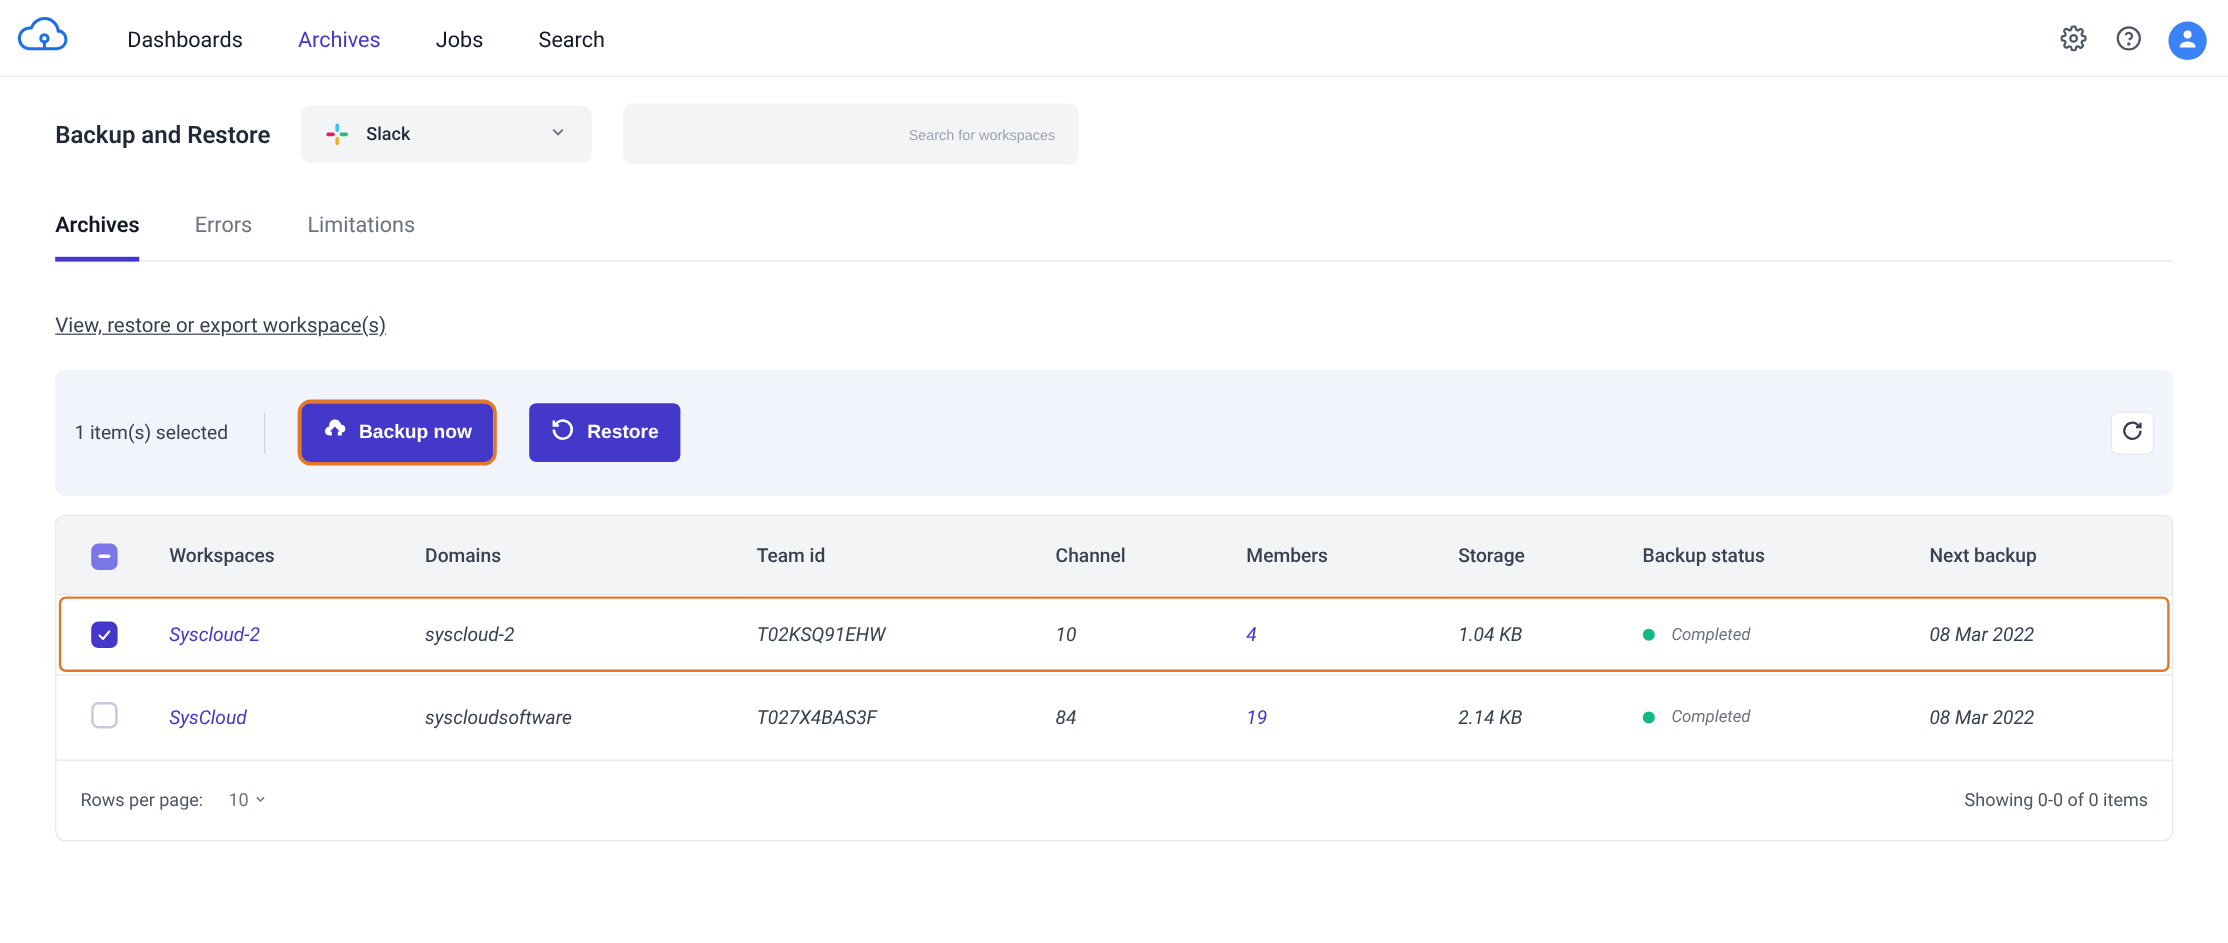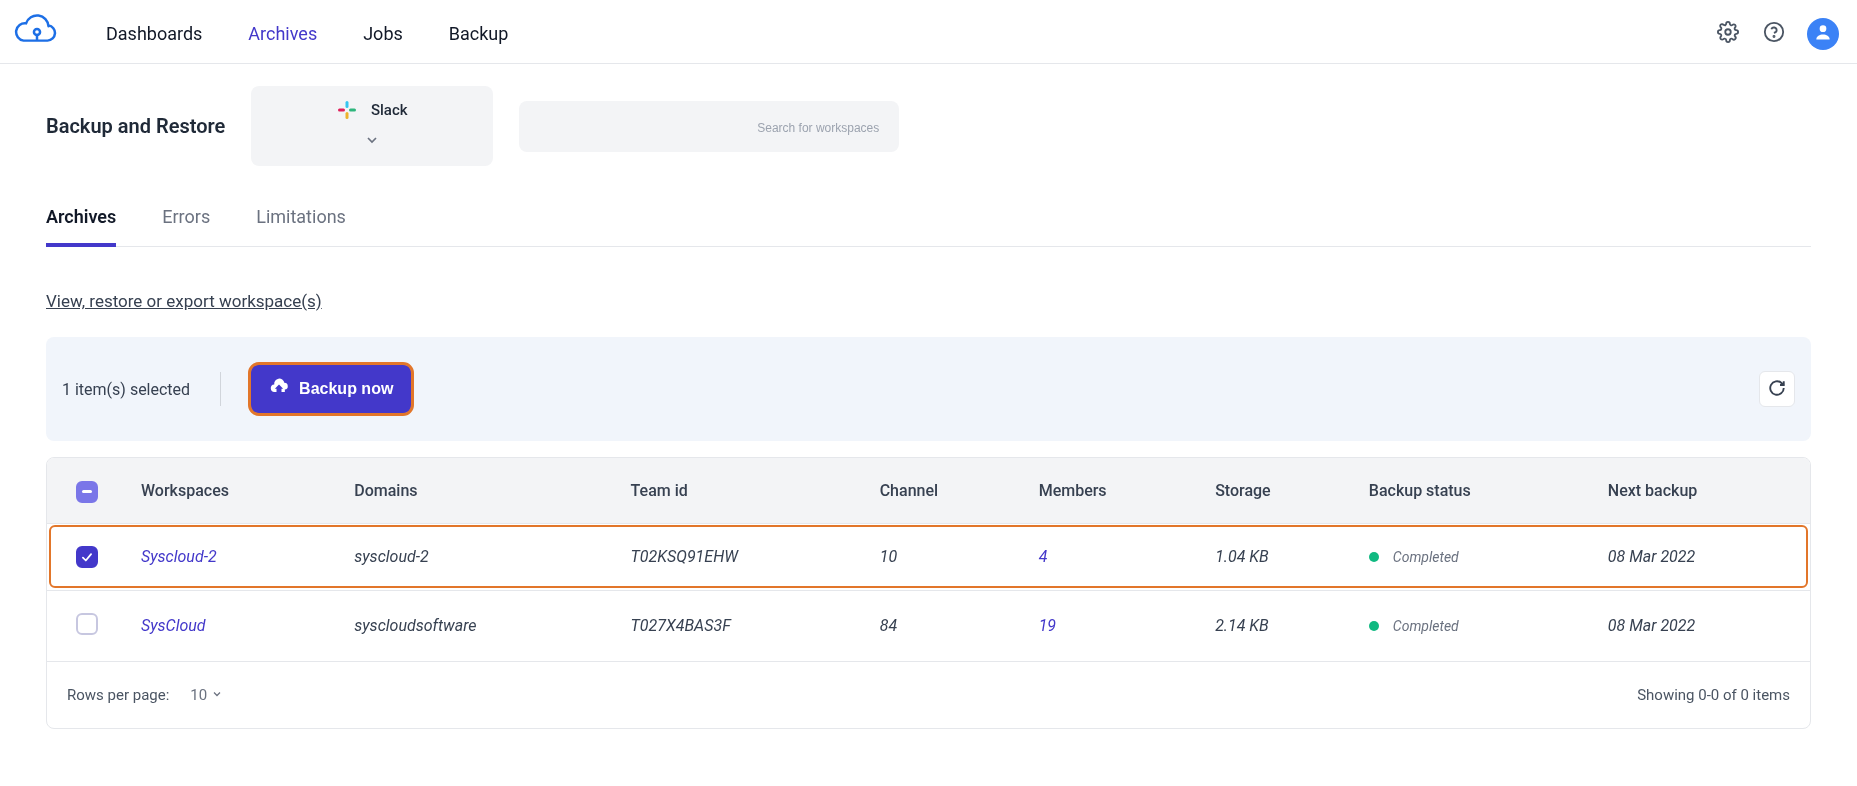--- a/index.html
+++ b/index.html
@@ -36,21 +36,20 @@
   .page {
     padding: 22px 46px 40px 46px;
   }
   .page-head { display: flex; align-items: center; gap: 26px; }
   .page-title { font-size: 20px; font-weight: 600; }
   .service-select {
     display: flex; align-items: center; gap: 12px;
     background: #f3f4f6; border-radius: 8px;
     padding: 14px 20px; width: 242px; cursor: pointer;
     justify-content: space-between;
-    flex-direction: column;
   }
   .service-select-left { display: flex; align-items: center; gap: 14px; font-weight: 500; }
   .slack-logo { width: 20px; height: 20px; }
   .chevron { color: #6b7280; }
   .search-box {
     background: #f3f4f6; border-radius: 8px; padding: 16px 20px;
     width: 380px; font-size: 16px;
   }
   .search-box input {
     border: none; background: transparent; outline: none; width: 100%;
@@ -145,21 +144,21 @@
       <svg viewBox="0 0 48 36">
           <path d="M36 12a12 12 0 0 0-23.4-3A9 9 0 0 0 10 27h25a8 8 0 0 0 1-15.9Z" fill="none" stroke="#1d6fe6" stroke-width="2.6" stroke-linejoin="round"></path>
           <circle cx="24" cy="18" r="3.2" fill="none" stroke="#1d6fe6" stroke-width="2.6"></circle>
           <path d="M24 21v5" stroke="#1d6fe6" stroke-width="2.6" stroke-linecap="round"></path>
         </svg>
     </span>
     <div class="nav-links">
       <span class="nav-link">Dashboards</span>
       <span class="nav-link active">Archives</span>
       <span class="nav-link">Jobs</span>
-      <span class="nav-link">Backup</span>
+      <span class="nav-link">Search</span>
     </div>
   </div>
   <div class="topnav-right">
     <button class="icon-btn">
       <span>
         <svg viewBox="0 0 24 24" fill="none" stroke="currentColor" stroke-width="2">
             <circle cx="12" cy="12" r="3"></circle>
             <path d="M19.4 15a1.7 1.7 0 0 0 .34 1.87l.06.06a2 2 0 1 1-2.83 2.83l-.06-.06a1.7 1.7 0 0 0-1.87-.34 1.7 1.7 0 0 0-1 1.51V21a2 2 0 1 1-4 0v-.09a1.7 1.7 0 0 0-1.11-1.55 1.7 1.7 0 0 0-1.87.34l-.06.06a2 2 0 1 1-2.83-2.83l.06-.06a1.7 1.7 0 0 0 .34-1.87 1.7 1.7 0 0 0-1.51-1H3a2 2 0 1 1 0-4h.09a1.7 1.7 0 0 0 1.55-1.11 1.7 1.7 0 0 0-.34-1.87l-.06-.06A2 2 0 1 1 7.07 4.2l.6.06a1.7 1.7 0 0 0 1.87.34H9a1.7 1.7 0 0 0 1-1.51V3a2 2 0 1 1 4 0v.09a1.7 1.7 0 0 0 1 1.51 1.7 1.7 0 0 0 1.87-.34l.06-.06a2 2 0 1 1 2.83 2.83l-.06.06a1.7 1.7 0 0 0-.34 1.87V9a1.7 1.7 0 0 0 1.51 1H21a2 2 0 1 1 0 4h-.09a1.7 1.7 0 0 0-1.51 1Z"></path>
           </svg>
       </span>
@@ -228,20 +227,29 @@
       <span class="btn-highlight">
         <button class="btn">
           <span>
             <svg viewBox="0 0 24 24" fill="currentColor">
                 <path d="M19 15a4 4 0 0 0-.6-7.97A6 6 0 0 0 6.3 9 4.5 4.5 0 0 0 7 18h2v-4H7l5-5 5 5h-2v4h4Z"></path>
               </svg>
           </span>
           <span>Backup now</span>
         </button>
       </span>
+      <button class="btn">
+        <span>
+          <svg viewBox="0 0 24 24" fill="none" stroke="currentColor" stroke-width="2.5">
+              <path d="M3 12a9 9 0 1 0 3-6.7L3 8"></path>
+              <path d="M3 3v5h5"></path>
+            </svg>
+        </span>
+        <span>Restore</span>
+      </button>
     </div>
     <button class="refresh-btn">
       <span>
         <svg viewBox="0 0 24 24" fill="none" stroke="currentColor" stroke-width="2.5">
             <path d="M21 12a9 9 0 1 1-3-6.7L21 8"></path>
             <path d="M21 3v5h-5"></path>
           </svg>
       </span>
     </button>
   </div>

